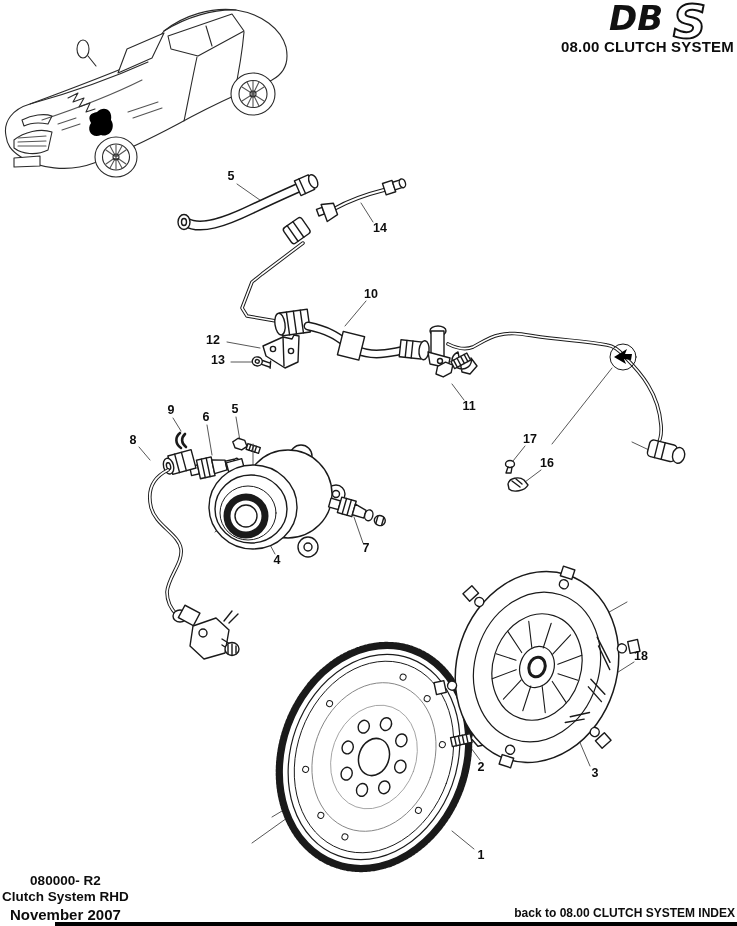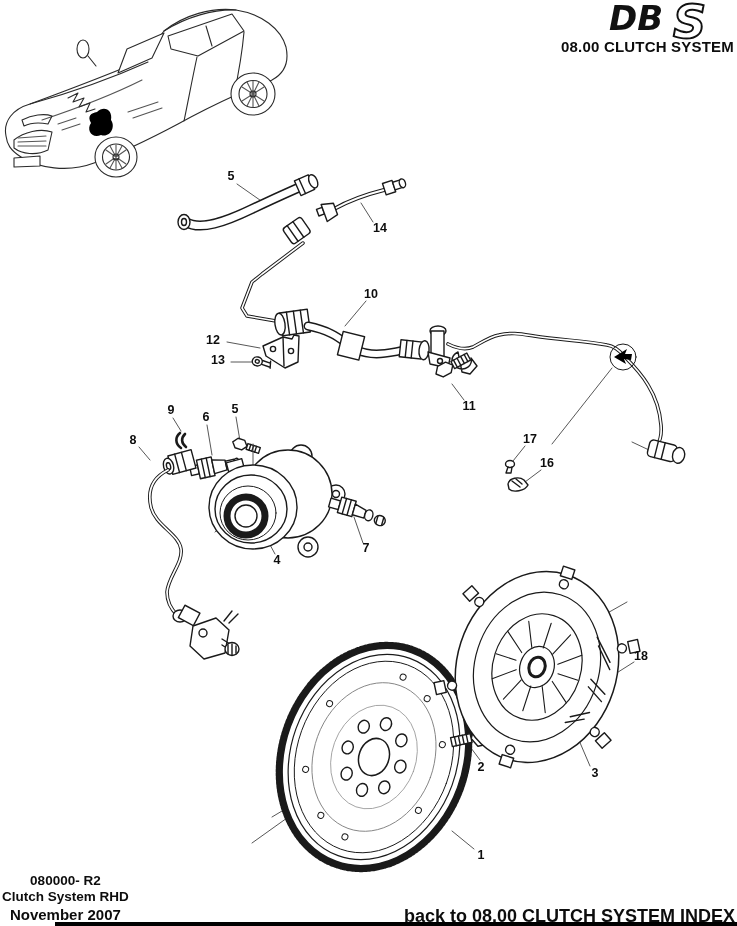--- a/index.html
+++ b/index.html
@@ -37,21 +37,21 @@
     font-weight: bold;
     color: #0d0d0d;
     font-family: "Liberation Sans", sans-serif;
   }
   
   .footer-left { position: absolute; left: 2px; top: 873px; line-height: 16px; text-align: center; }
   .doc-number, .doc-title { font-size: 13.5px; font-weight: bold; color: #0d0d0d; }
   .doc-date { font-size: 15px; font-weight: bold; color: #0d0d0d; margin-top: 2px; }
   .footer-link {
     position: absolute; right: 2px; top: 906px;
-    font-size: 18px; font-weight: bold; color: #0d0d0d; cursor: pointer;
+    font-size: 12px; font-weight: bold; color: #0d0d0d; cursor: pointer;
   }
   .footer-rule {
     position: absolute; left: 55px; right: 0; bottom: 0; height: 4px;
     background: #000;
   }
   svg { display: block; }
 </style>
 </head>
 <body>
 

